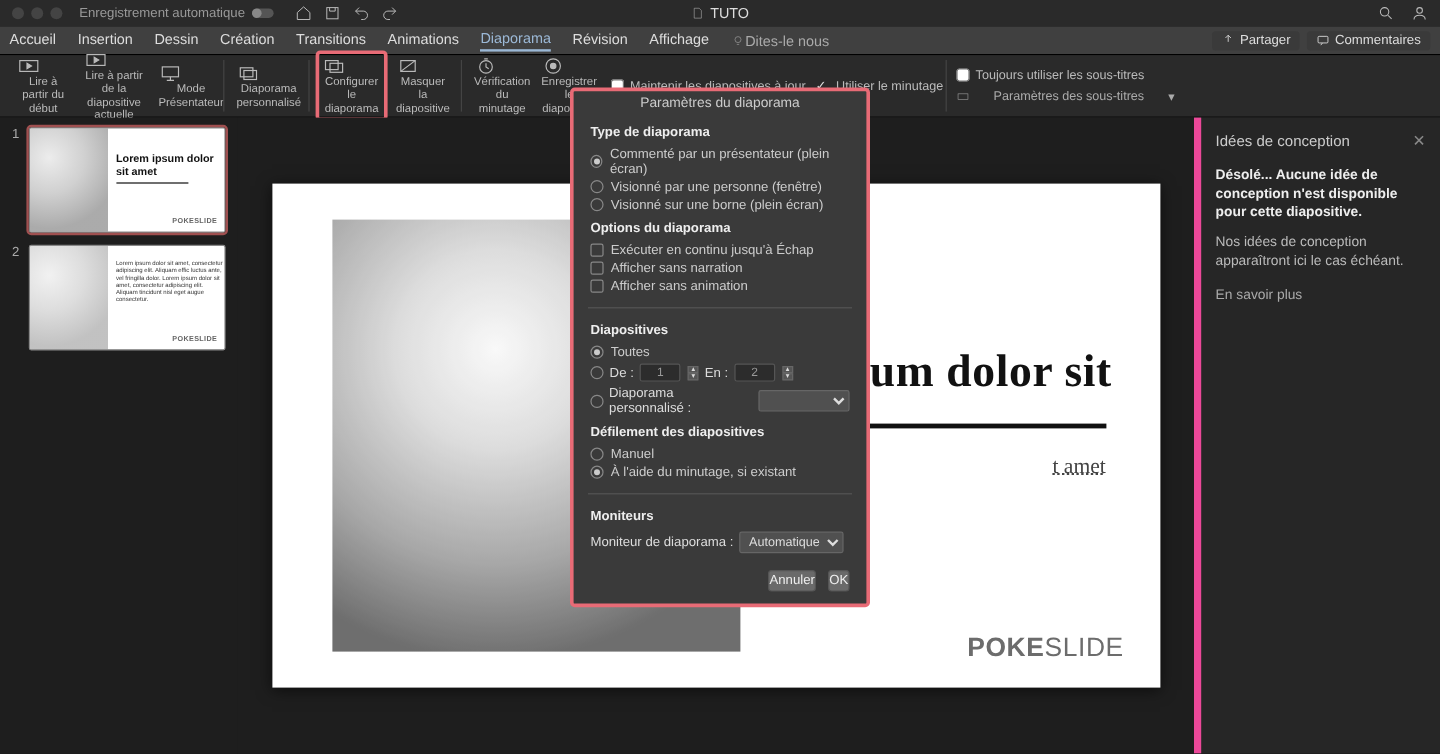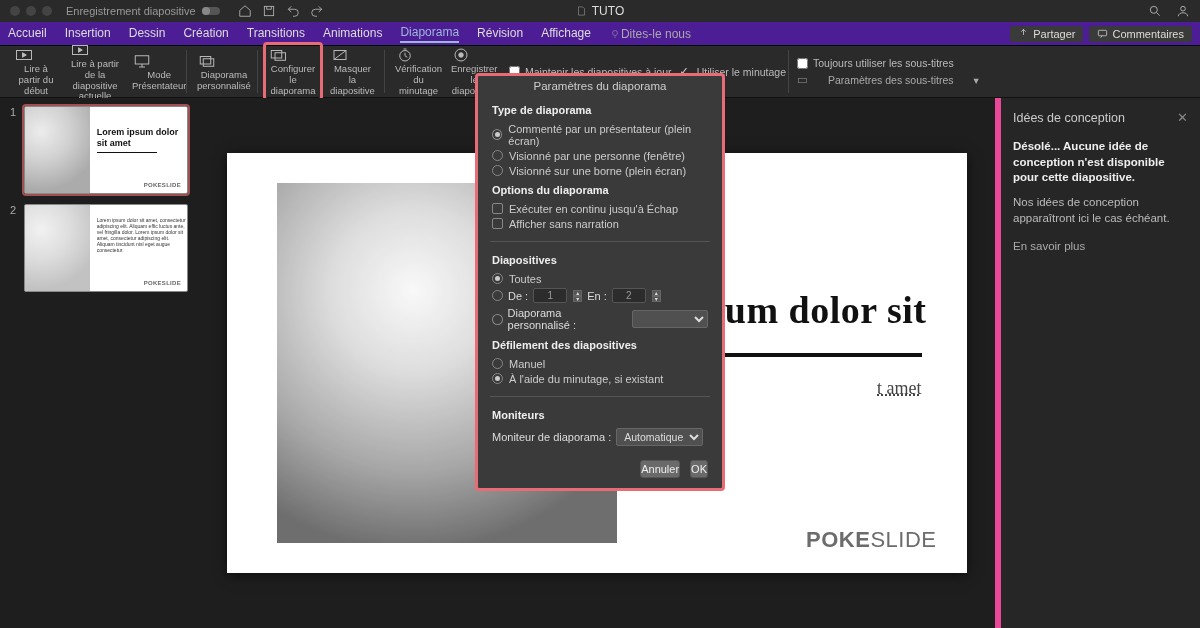--- a/index.html
+++ b/index.html
@@ -13,21 +13,21 @@
 .titlebar .autosave .switch { width: 18px; height: 8px; border-radius: 4px; background: #555; position: relative; }
 .titlebar .autosave .switch::after { content:""; width: 8px; height: 8px; border-radius: 50%; background: #888; position:absolute; left:0; top:0; }
 .titlebar .qat { display: flex; gap: 10px; margin-left: 18px; }
 .titlebar .qat svg { width: 14px; height: 14px; fill: none; stroke: #bbb; stroke-width: 1.4; }
 .titlebar .doctitle { position:absolute; left:50%; transform:translateX(-50%); display:flex; align-items:center; gap:5px; color:#ddd; font-size:12px; }
 .titlebar .doctitle .page-icon { width:11px; height:14px; }
 .titlebar .right-icons { margin-left:auto; margin-right:10px; display:flex; gap:14px; }
 .titlebar .right-icons svg { width:14px; height:14px; stroke:#bbb; fill:none; stroke-width:1.5;}
 
 
-.tabs { height: 24px; background: #4c1d95; display: flex; align-items: center; font-size: 12px; color: #ddd; padding: 0 8px; gap: 18px; border-bottom: 1px solid #000; }
+.tabs { height: 24px; background: #404040; display: flex; align-items: center; font-size: 12px; color: #ddd; padding: 0 8px; gap: 18px; border-bottom: 1px solid #000; }
 .tabs .tab { cursor: pointer; padding-bottom: 2px; }
 .tabs .tab.active { color: #9bb8d6; border-bottom: 2px solid #9bb8d6; }
 .tabs .tellme { display:flex; align-items:center; gap:0; color:#aaa; }
 .tabs .tellme svg{width:12px;height:12px;stroke:#aaa;fill:none;}
 .tabs .right-buttons { display:flex; gap:6px; margin-left:auto; }
 .tabs .rbtn { background:#3a3a3a; padding:2px 8px; border-radius:3px; font-size:11px; color:#ddd; display:flex; align-items:center; gap:4px;}
 .tabs .rbtn svg{width:11px;height:11px;stroke:#ddd;fill:none;stroke-width:1.6;}
 
 
 .ribbon { height: 52px; background: #2a2a2a; display: flex; align-items: stretch; font-size: 9.5px; color:#bbb; padding: 0 6px; border-bottom:1px solid #111;}
@@ -94,21 +94,21 @@
 </head>
 <body>
 
 <div class="titlebar">
   <div class="traffic">
     <span class="dot"></span>
     <span class="dot"></span>
     <span class="dot"></span>
   </div>
   <div class="autosave">
-    <span>Enregistrement diapositive</span>
+    <span>Enregistrement automatique</span>
     <span class="switch"></span>
   </div>
   <div class="qat">
     <svg viewBox="0 0 24 24">
         <path d="M3 11l9-8 9 8v10H3z"></path>
       </svg>
     <svg viewBox="0 0 24 24">
         <rect x="4" y="4" width="16" height="16"></rect>
         <path d="M8 4v5h8V4"></path>
       </svg>
@@ -330,20 +330,24 @@
 
   <div class="section">
     <h4>Options du diaporama</h4>
     <label>
         <span class="cb"></span>
         <span>Exécuter en continu jusqu'à Échap</span>
       </label>
     <label>
         <span class="cb"></span>
         <span>Afficher sans narration</span>
+      </label>
+    <label>
+        <span class="cb"></span>
+        <span>Afficher sans animation</span>
       </label>
   </div>
 
   <div class="hr"></div>
 
   <div class="section">
     <h4>Diapositives</h4>
     <label>
         <span class="radio on"></span>
         <span>Toutes</span>

